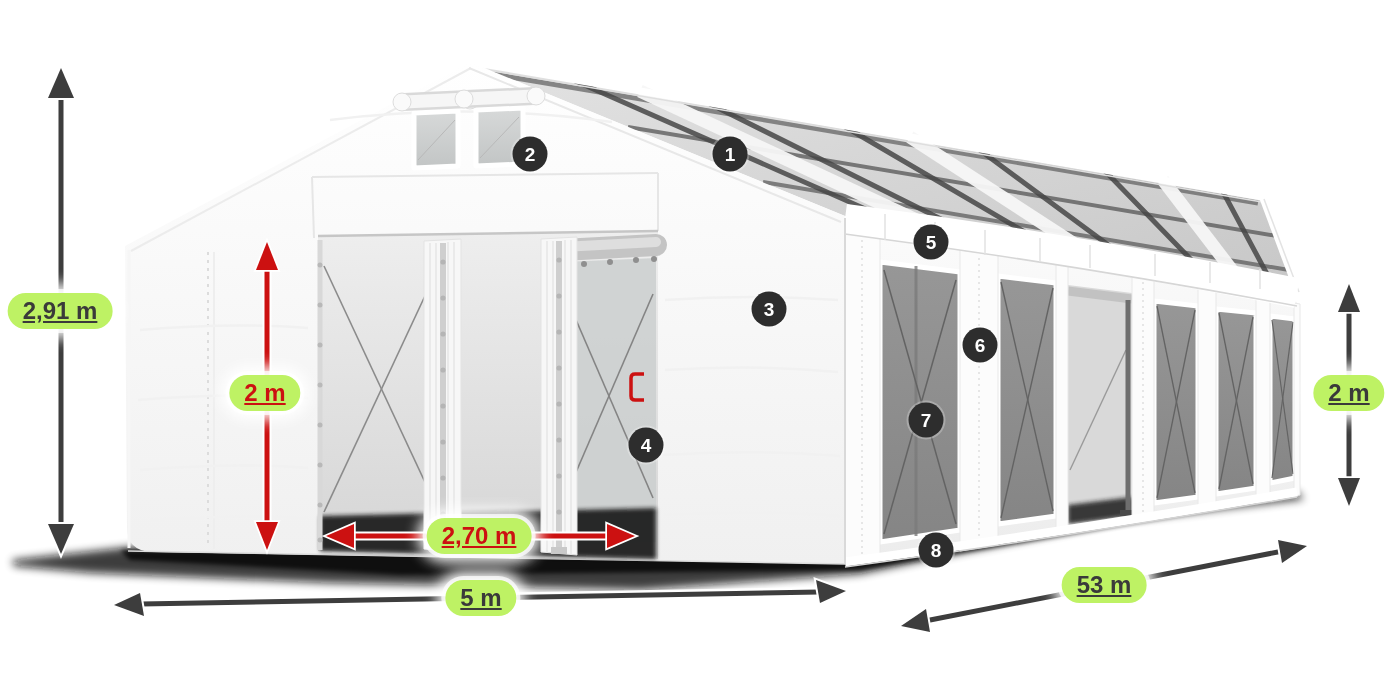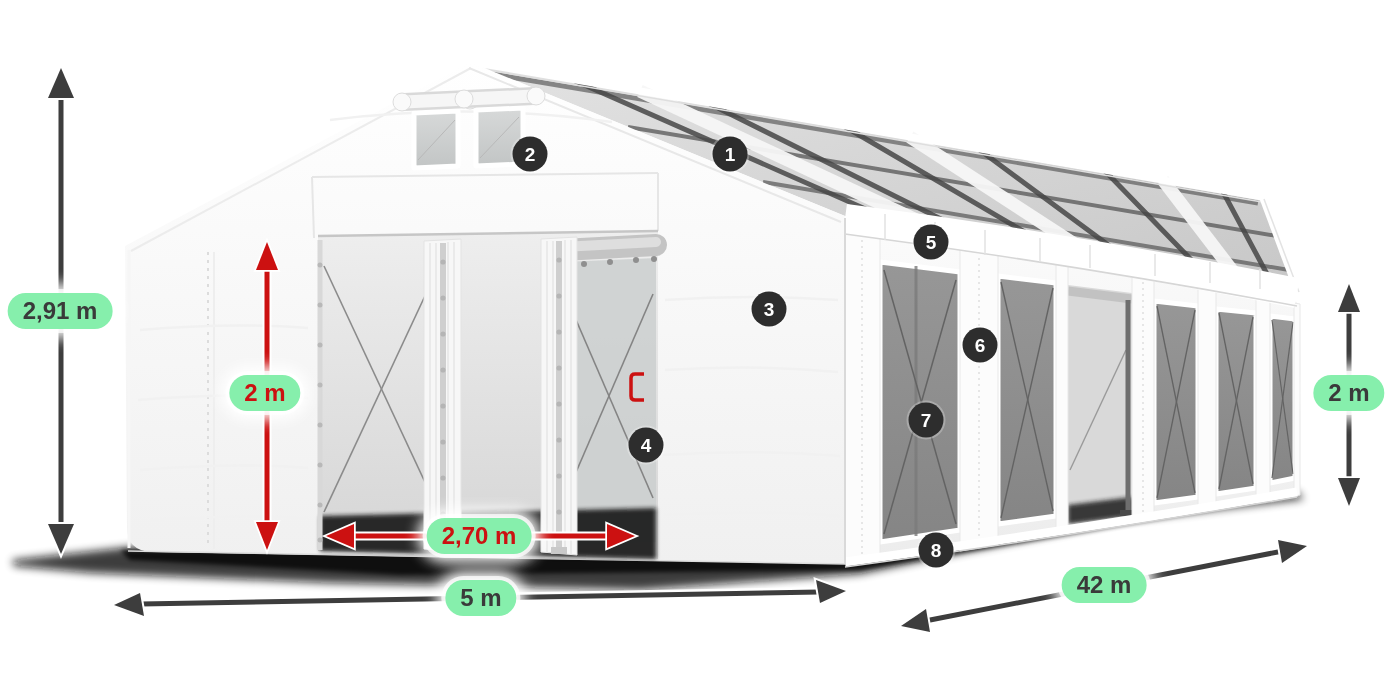--- a/index.html
+++ b/index.html
@@ -3,23 +3,24 @@
 <meta charset="utf-8">
 <style>
   html,body{margin:0;padding:0;background:#ffffff;}
   .stage{
     position:relative;width:1400px;height:700px;background:#ffffff;overflow:hidden;
     font-family:"Liberation Sans",sans-serif;
   }
   .stage svg{position:absolute;left:0;top:0;}
   .pill{
     position:absolute;transform:translate(-50%,-50%);
-    background:#86efac;border-radius:20px;padding:4px 15px;
+    background:#bef264;border-radius:20px;padding:4px 15px;
     font-weight:bold;font-size:24px;line-height:28px;color:#3a3a3a;white-space:nowrap;
     box-shadow:0 0 0 4px rgba(255,255,255,0.7),0 0 14px 9px rgba(255,255,255,0.95);
+    text-decoration:underline;
   }
   .pill.red{color:#cc1111;}
   .badge{
     position:absolute;transform:translate(-50%,-50%);
     width:35px;height:35px;border-radius:50%;background:#2d2d2d;color:#ffffff;
     font-weight:bold;font-size:19px;display:flex;align-items:center;justify-content:center;
     box-shadow:0 0 0 2px rgba(255,255,255,0.25);
   }
 </style>
 </head>
@@ -329,21 +330,21 @@
     <line x1="1349" y1="310" x2="1349" y2="480" stroke="#3d3d3d" stroke-width="5"></line>
     <polygon points="1349,284 1338,312 1360,312" fill="#3d3d3d" stroke="#ffffff" stroke-width="3.5" paint-order="stroke"></polygon>
     <polygon points="1349,506 1338,478 1360,478" fill="#3d3d3d" stroke="#ffffff" stroke-width="3.5" paint-order="stroke"></polygon>
   </g>
 </svg>
 
 <div class="pill" style="left:60px;top:311px;">2,91 m</div>
 <div class="pill red" style="left:265px;top:393px;">2 m</div>
 <div class="pill red" style="left:479px;top:536px;">2,70 m</div>
 <div class="pill" style="left:481px;top:598px;">5 m</div>
-<div class="pill" style="left:1104px;top:585px;">42 m</div>
+<div class="pill" style="left:1104px;top:585px;">53 m</div>
 <div class="pill" style="left:1349px;top:393px;">2 m</div>
 
 <div class="badge" style="left:730px;top:154px;">1</div>
 <div class="badge" style="left:530px;top:154px;">2</div>
 <div class="badge" style="left:769px;top:309px;">3</div>
 <div class="badge" style="left:646px;top:445px;">4</div>
 <div class="badge" style="left:931px;top:242px;">5</div>
 <div class="badge" style="left:980px;top:345px;">6</div>
 <div class="badge" style="left:926px;top:420px;">7</div>
 <div class="badge" style="left:936px;top:550px;">8</div>

